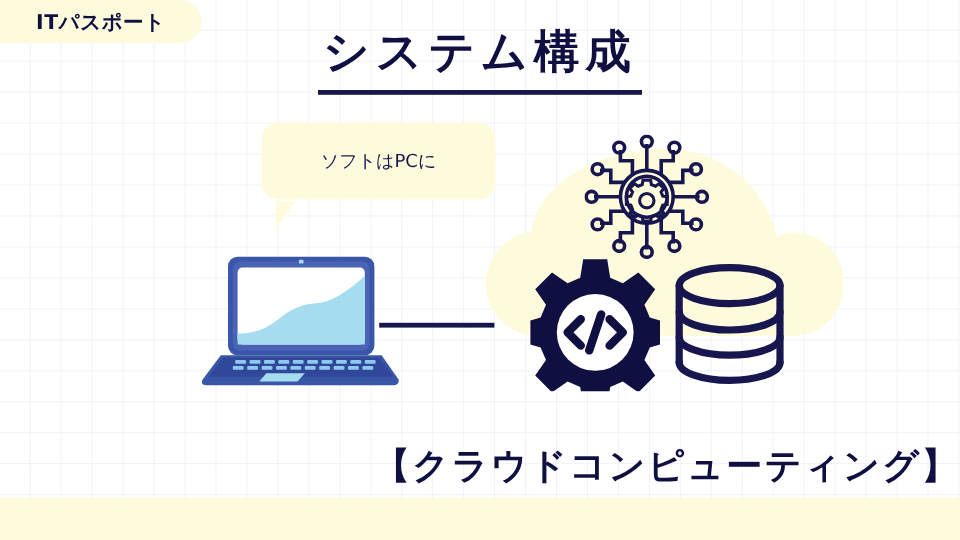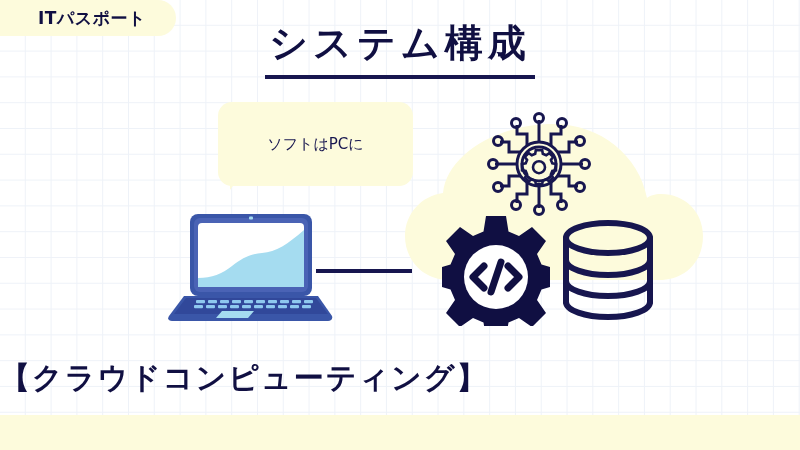--- a/index.html
+++ b/index.html
@@ -36,21 +36,20 @@
     position: absolute;
     left: 0;
     top: 0;
     width: 168px;
     height: 36px;
     background: #fdfbdc;
     border-radius: 0 18px 18px 0;
     display: flex;
     align-items: center;
     justify-content: center;
-    padding-left: 8px;
   }
   .badge-label {
     color: #100f42;
     font-size: 17px;
     font-weight: bold;
     letter-spacing: 0.5px;
     white-space: nowrap;
   }
 
   
@@ -80,21 +79,21 @@
     width: 300px;
     height: 200px;
   }
 
   
   .bubble {
     position: absolute;
     left: 218px;
     top: 102px;
     width: 195px;
-    height: 84px;
+    height: 64px;
     background: #fdfbdc;
     border-radius: 14px;
     display: flex;
     flex-direction: column;
     align-items: center;
     justify-content: center;
     gap: 3px;
   }
   .bubble-line {
     color: #17164f;
@@ -151,23 +150,23 @@
     left: 558px;
     top: 218px;
     width: 100px;
     height: 104px;
   }
 
   
   .caption-wrap {
     position: absolute;
     left: 0;
-    top: 358px;
+    top: 368px;
     width: 800px;
-    text-align: left;
+    text-align: right;
   }
   .caption-text {
     color: #100f42;
     font-size: 30px;
     font-weight: bold;
     letter-spacing: 2px;
     white-space: nowrap;
   }
 </style>
 </head>

